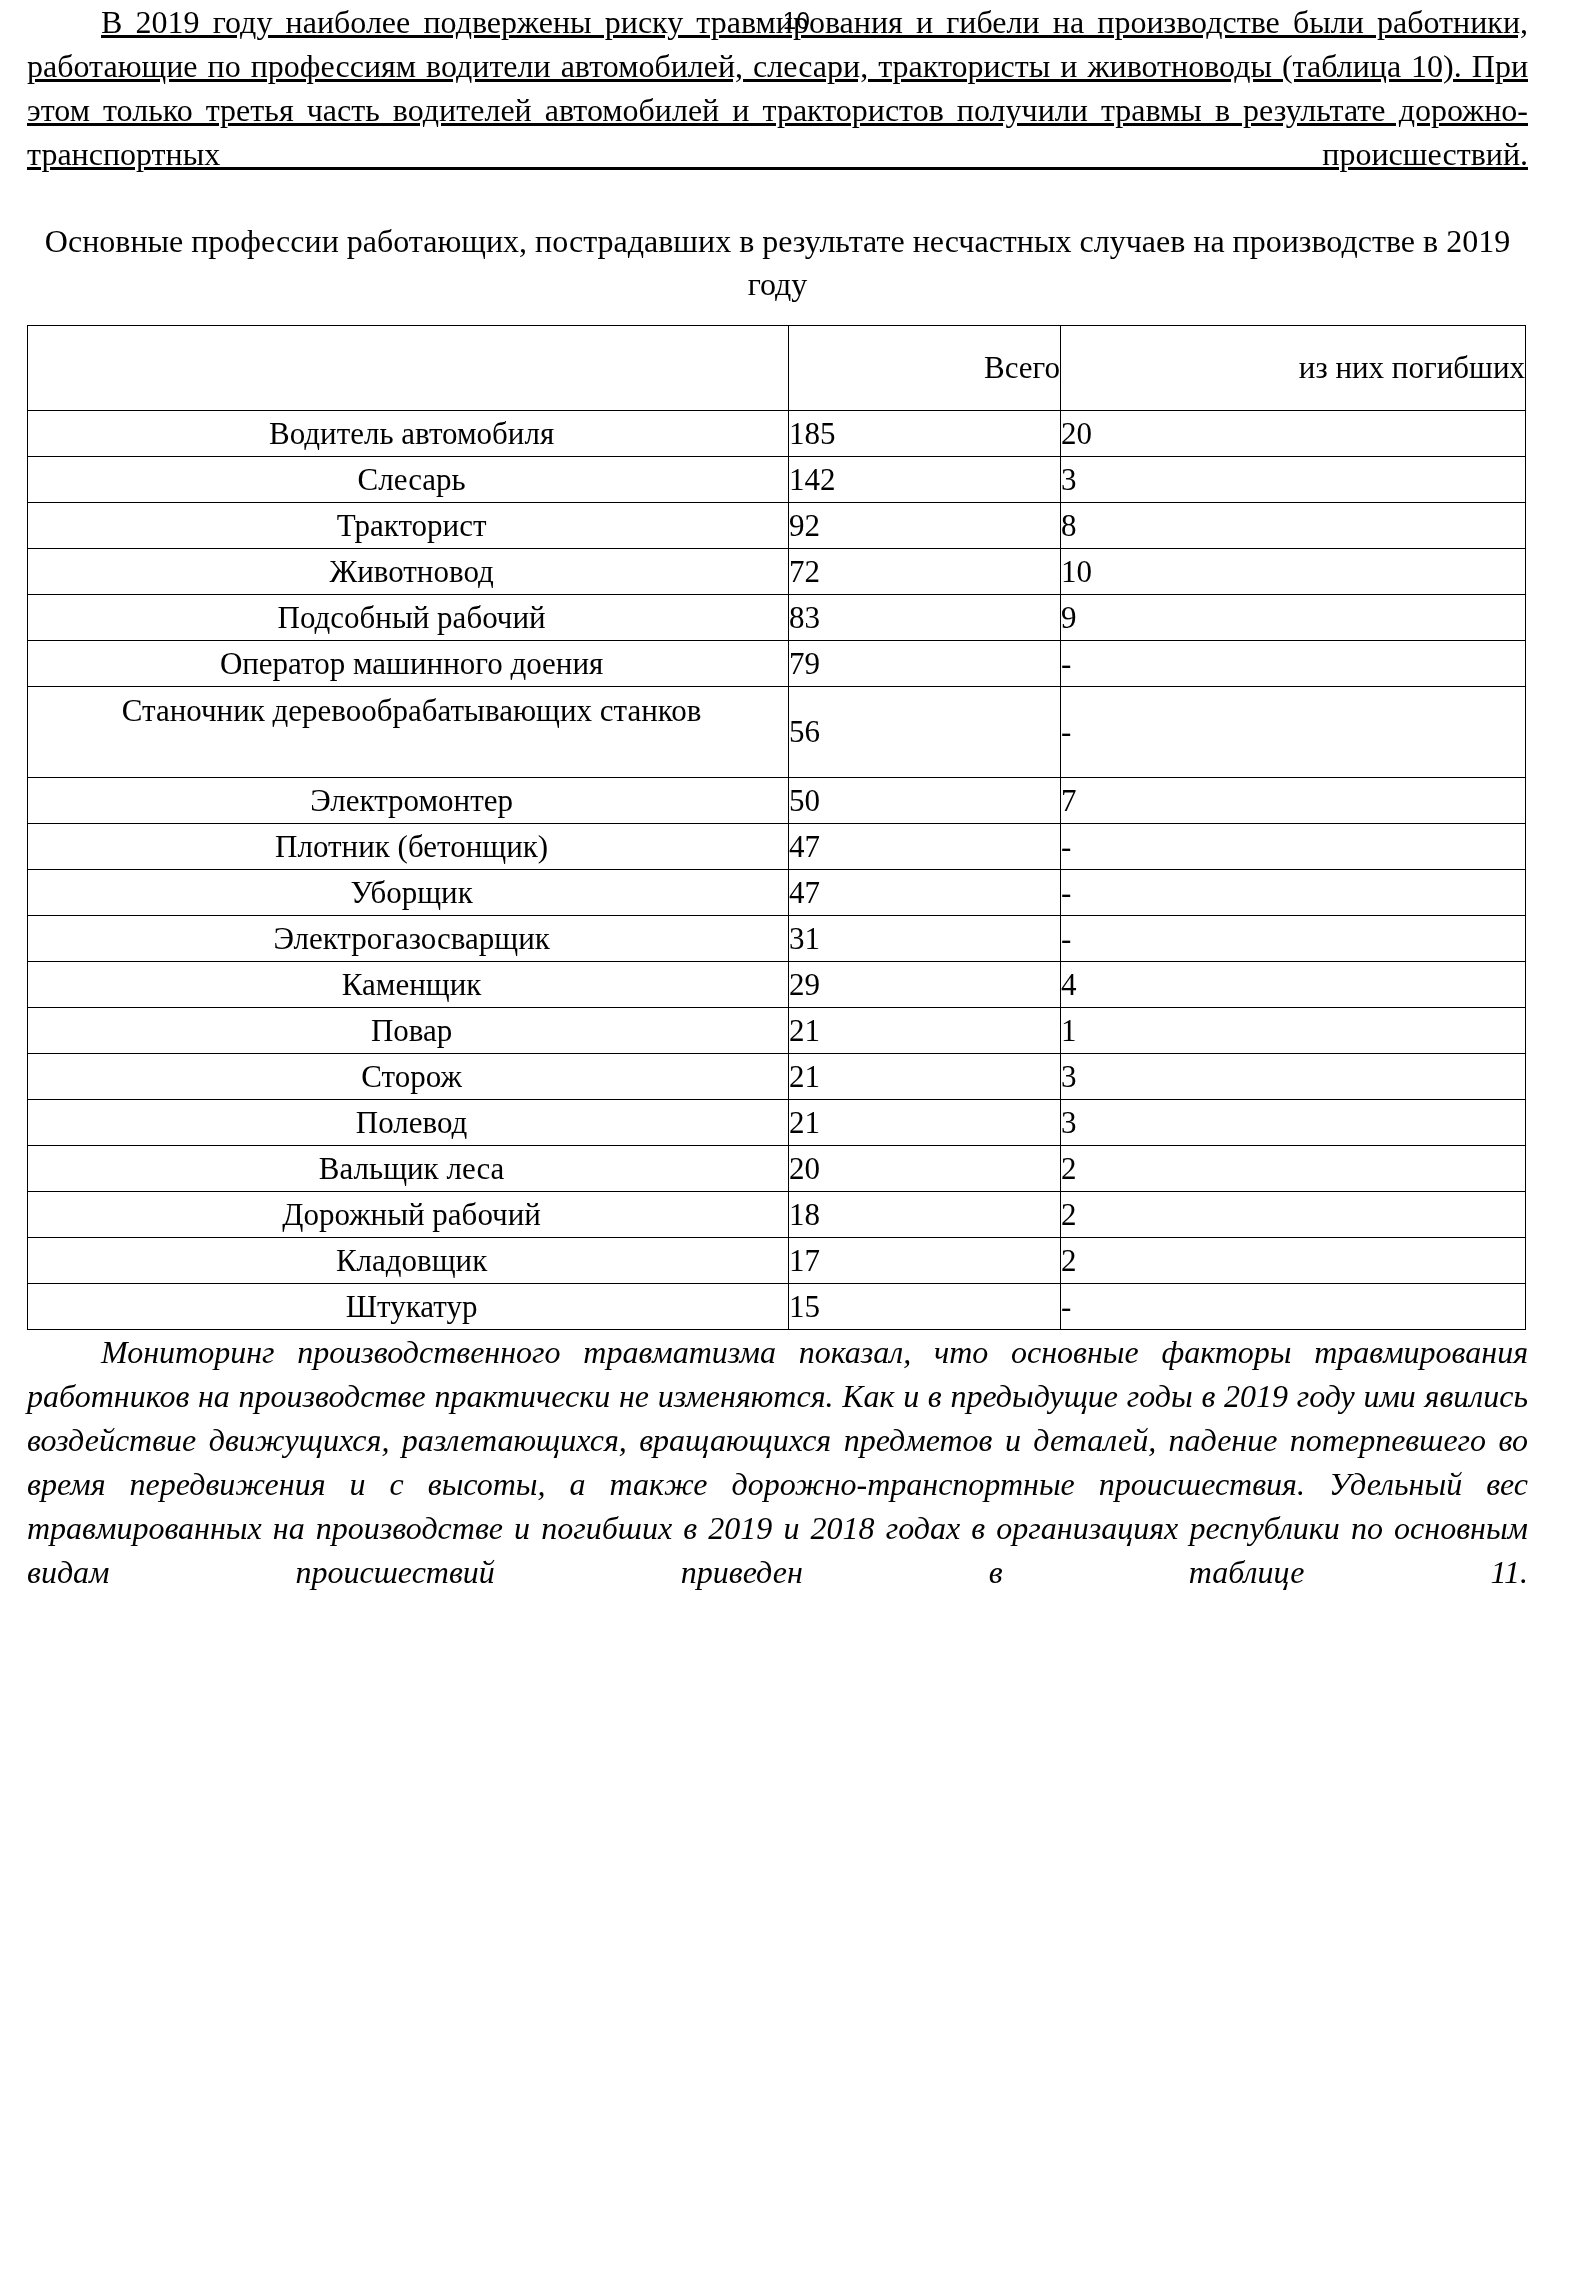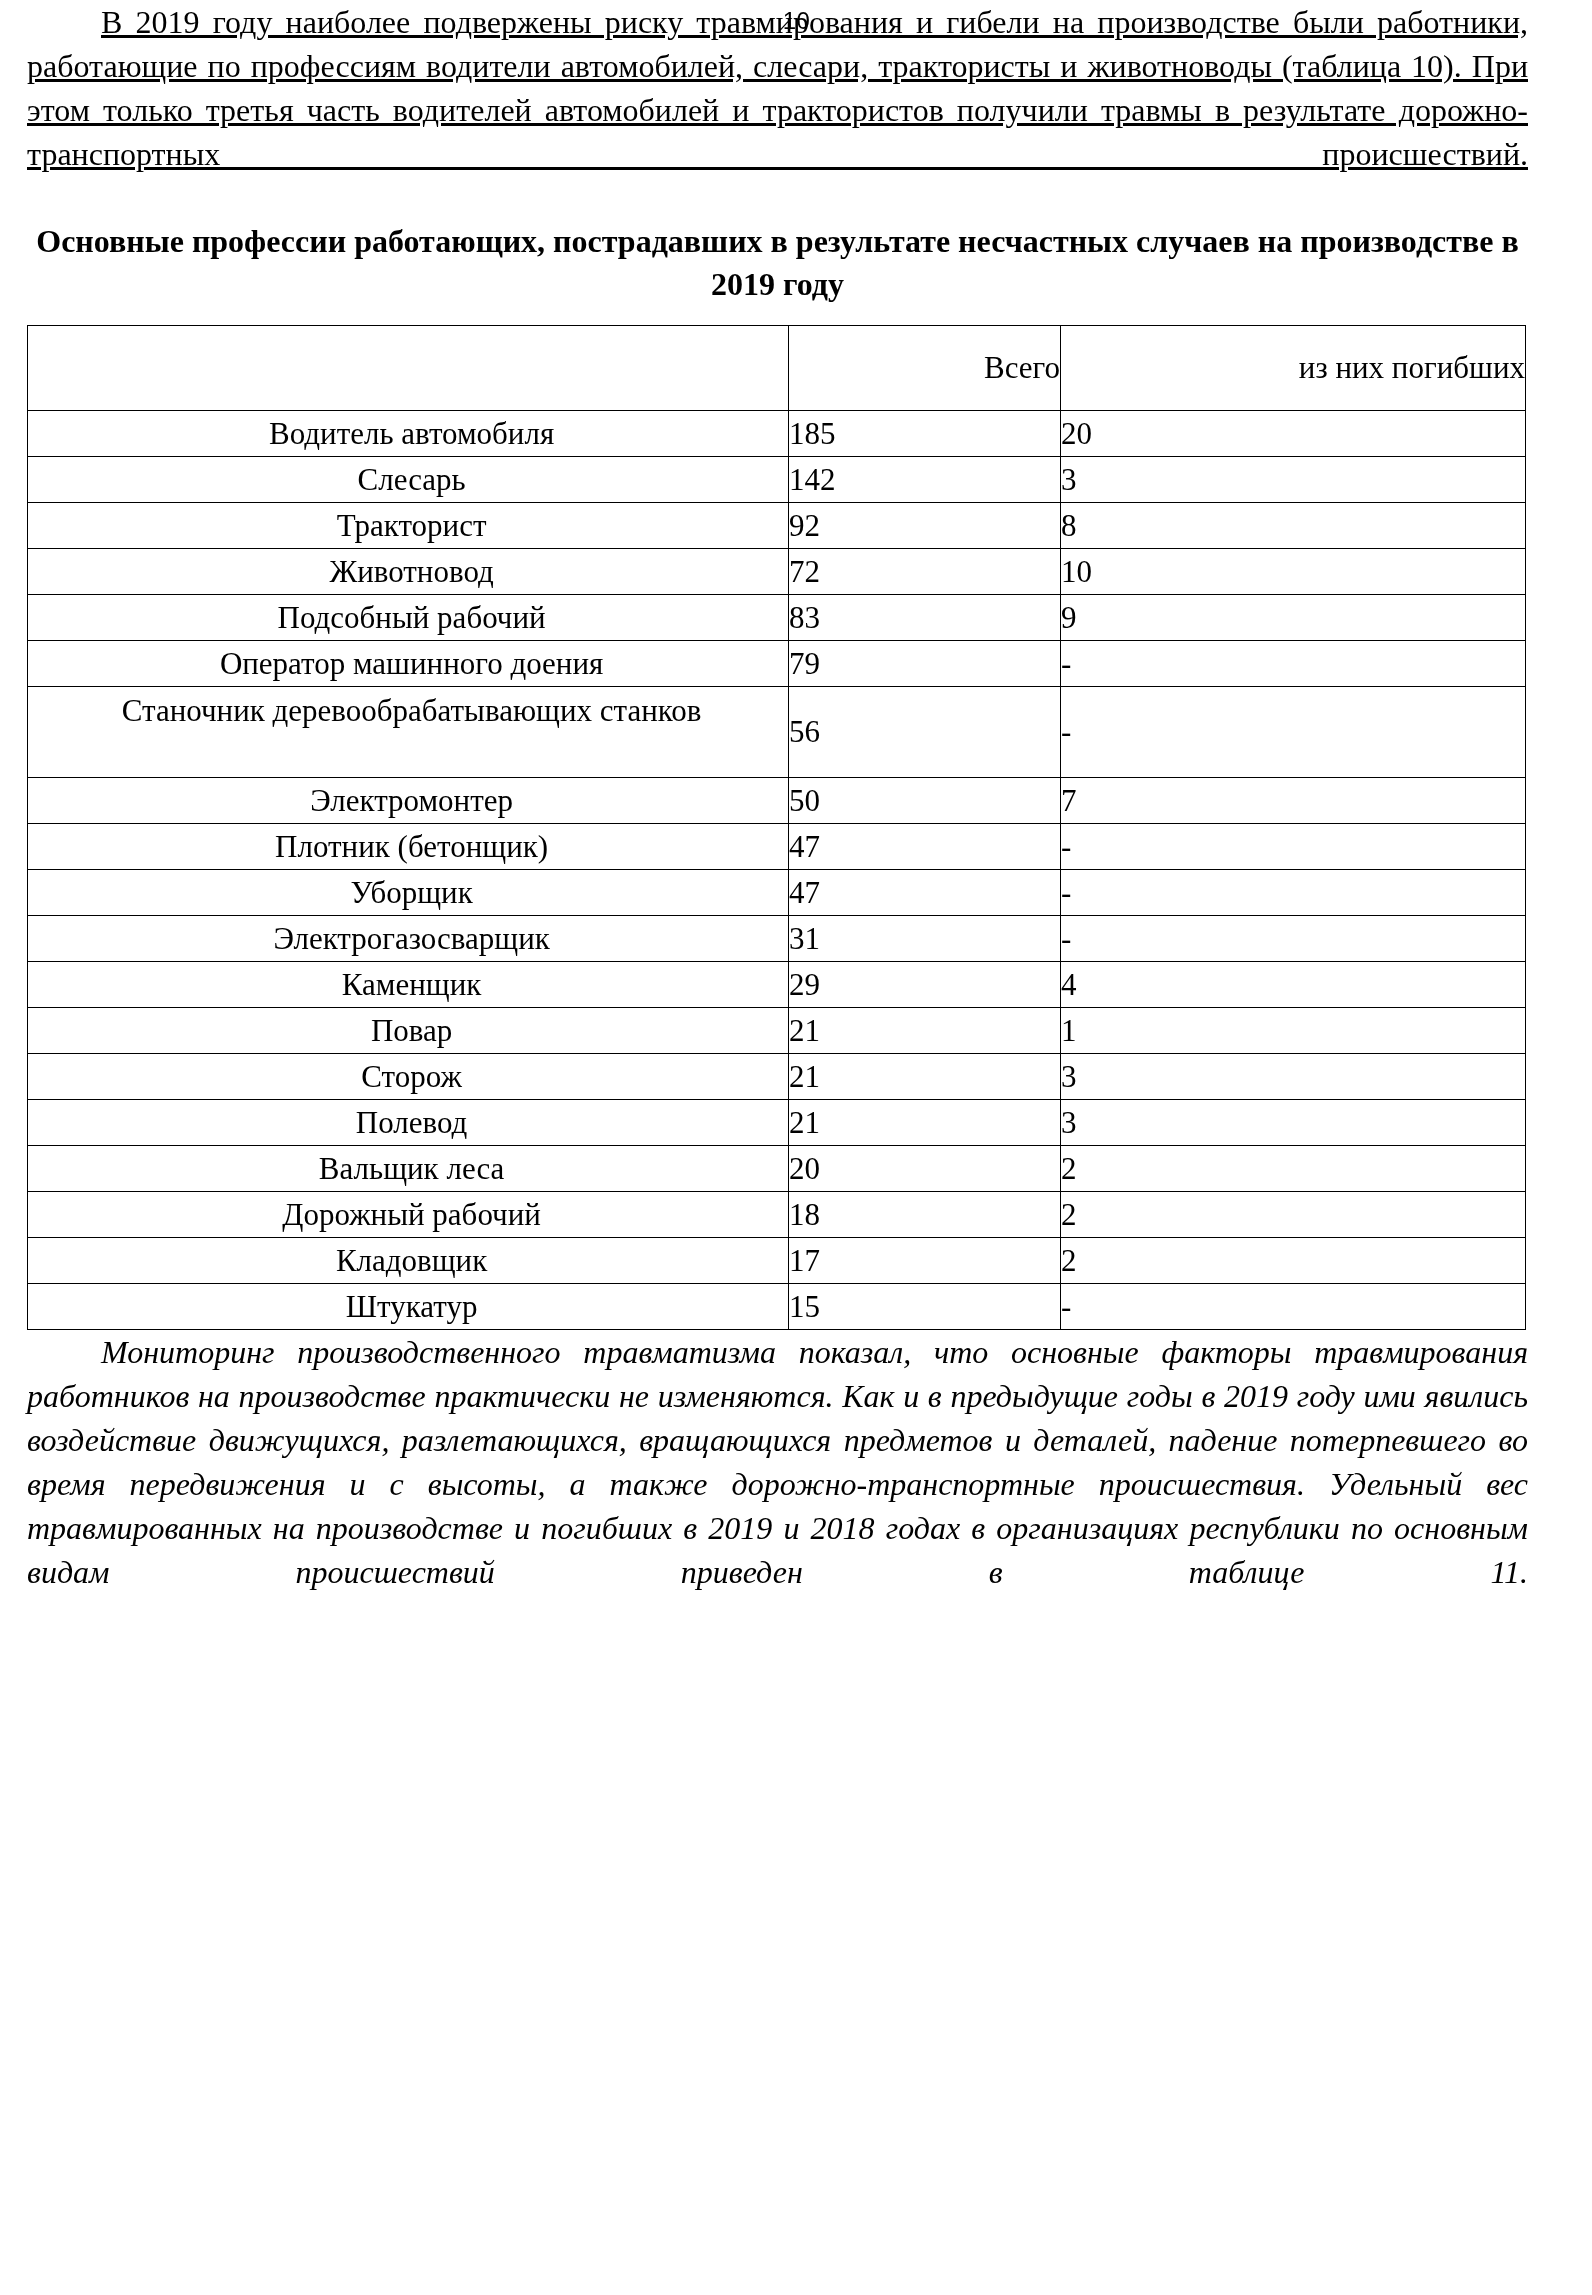--- a/index.html
+++ b/index.html
@@ -73,21 +73,20 @@
     font-size: 32px;
     line-height: 43px;
     text-align: right;
   }
 
   .table-title {
     margin: 0;
     font-size: 32px;
     line-height: 43px;
     text-align: center;
-    font-weight: bold;
   }
 
   
   table.prof-table {
     border-collapse: collapse;
     width: 1497px;
     margin: 0;
     margin-top: 19px;
     table-layout: fixed;
     border: 1.4px solid #000;

